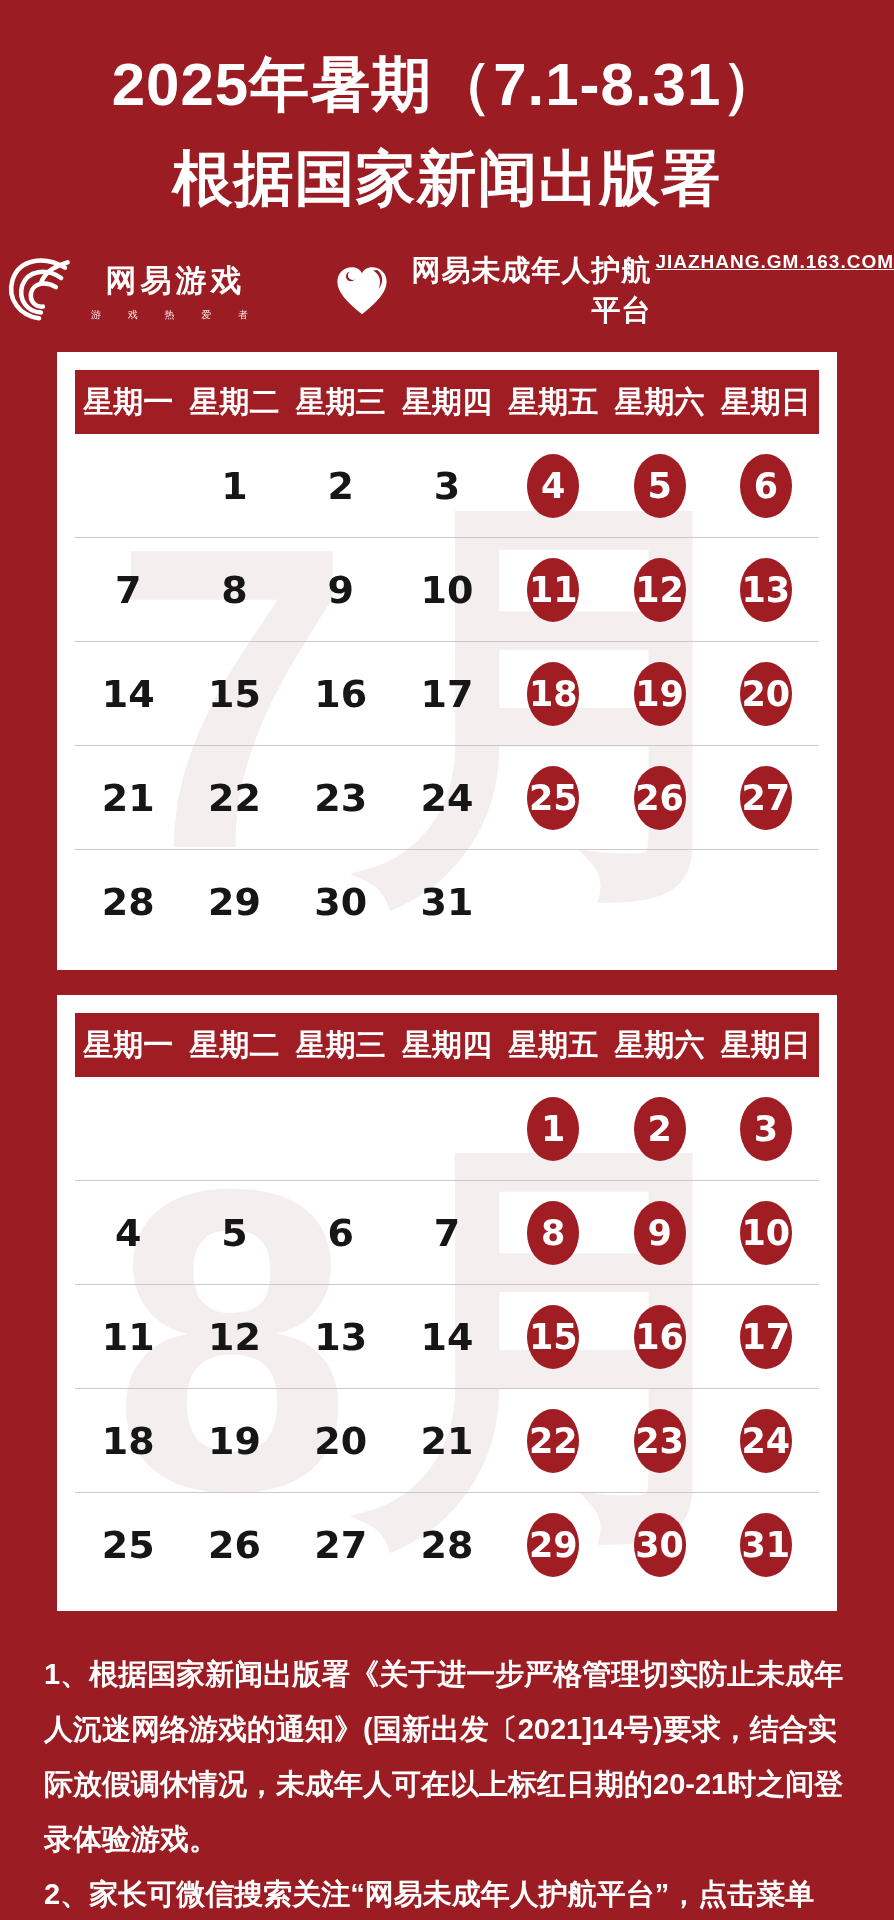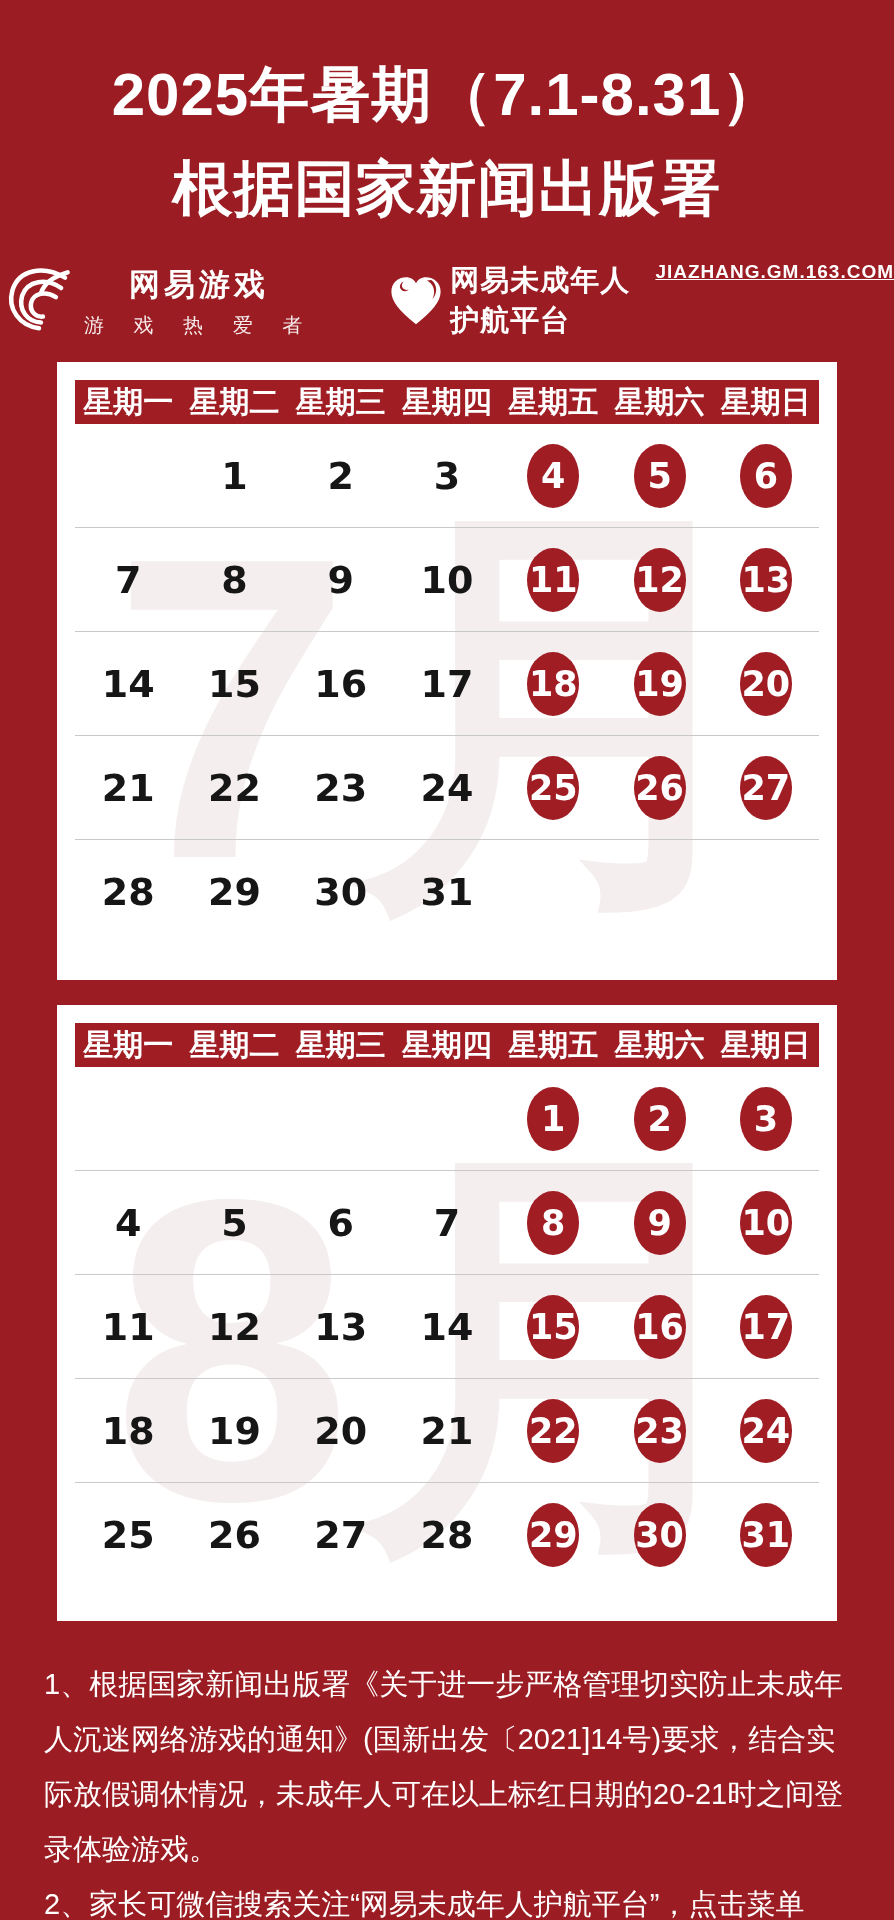--- a/index.html
+++ b/index.html
@@ -9,60 +9,60 @@
     --watermark:#f5eeee;
     --divider:#c9c9c9;
     --date-text:#161616;
   }
   *{box-sizing:border-box;margin:0;padding:0;}
   html,body{margin:0;padding:0;}
   body{font-family:"Liberation Sans","DejaVu Sans",sans-serif;}
   .page{width:894px;height:1920px;background:var(--bg);overflow:hidden;position:relative;}
 
   
-  .title{padding-top:48px;text-align:center;color:#fff;font-weight:900;}
+  .title{padding-top:38px;text-align:center;color:#fff;font-weight:900;}
   .title .line{font-size:60px;line-height:94px;letter-spacing:1px;}
 
   
   .logos{margin-top:22px;height:86px;display:flex;align-items:center;justify-content:center;gap:74px;color:#fff;}
-  .logo{display:flex;align-items:center;gap:6px;}
+  .logo{display:flex;align-items:center;gap:13px;text-align:right;}
   .flame-icon svg{width:78px;height:78px;display:block;}
   .ne-text{display:flex;flex-direction:column;align-items:center;gap:6px;}
   .ne-name{font-size:31px;font-weight:700;letter-spacing:4px;}
-  .ne-tag{font-size:20px;letter-spacing:12px;opacity:.9;white-space:nowrap;}
+  .ne-tag{font-size:10px;letter-spacing:12px;opacity:.9;white-space:nowrap;}
   .heart-icon svg{width:56px;height:52px;display:block;}
   .g-text{display:flex;flex-direction:row;align-items:flex-start;gap:4px;}
   .g-name{font-size:29px;font-weight:800;letter-spacing:1px;}
   .g-url{font-size:19px;font-weight:700;letter-spacing:1px;text-decoration:underline;}
 
   
   .card{width:780px;height:618px;margin:18px auto 0;background:var(--card);
         padding:18px 18px 0;position:relative;overflow:hidden;}
   .card.second{margin-top:25px;height:616px;}
   .watermark{position:absolute;left:50%;top:56%;transform:translate(-50%,-50%);
              font-size:430px;font-weight:700;color:var(--watermark);white-space:nowrap;
              z-index:0;letter-spacing:0;line-height:1;pointer-events:none;}
-  .week-header{position:relative;z-index:1;height:44px;background:var(--accent);
+  .week-header{position:relative;z-index:1;height:64px;background:var(--accent);
                display:grid;grid-template-columns:repeat(7,1fr);align-items:center;}
   .week-header span{text-align:center;color:#fff;font-size:30px;font-weight:700;}
   .cal-row{position:relative;z-index:1;height:104px;display:grid;
            grid-template-columns:repeat(7,1fr);align-items:center;justify-items:center;
            border-bottom:1px solid var(--divider);}
   .cal-row.last{border-bottom:none;}
   .cell{width:100%;text-align:center;display:flex;align-items:center;justify-content:center;}
   .cell .d{font-family:"DejaVu Sans","Liberation Sans",sans-serif;
            font-size:38px;font-weight:700;color:var(--date-text);}
   .cell .hl{width:52px;height:64px;border-radius:50%;background:var(--accent);color:#fff;
             display:flex;align-items:center;justify-content:center;
             font-family:"DejaVu Sans","Liberation Sans",sans-serif;
             font-size:35px;font-weight:700;}
 
   
   .notes{width:806px;margin:36px auto 0;color:#fff;}
-  .notes p{font-size:29px;line-height:55px;font-weight:400;text-align:left;}
+  .notes p{font-size:29px;line-height:55px;font-weight:700;text-align:left;}
 </style>
 </head>
 <body>
 
 <div class="page">
 
   <div class="title">
     <div class="line">2025年暑期（7.1-8.31）</div>
     <div class="line">根据国家新闻出版署</div>
   </div>

